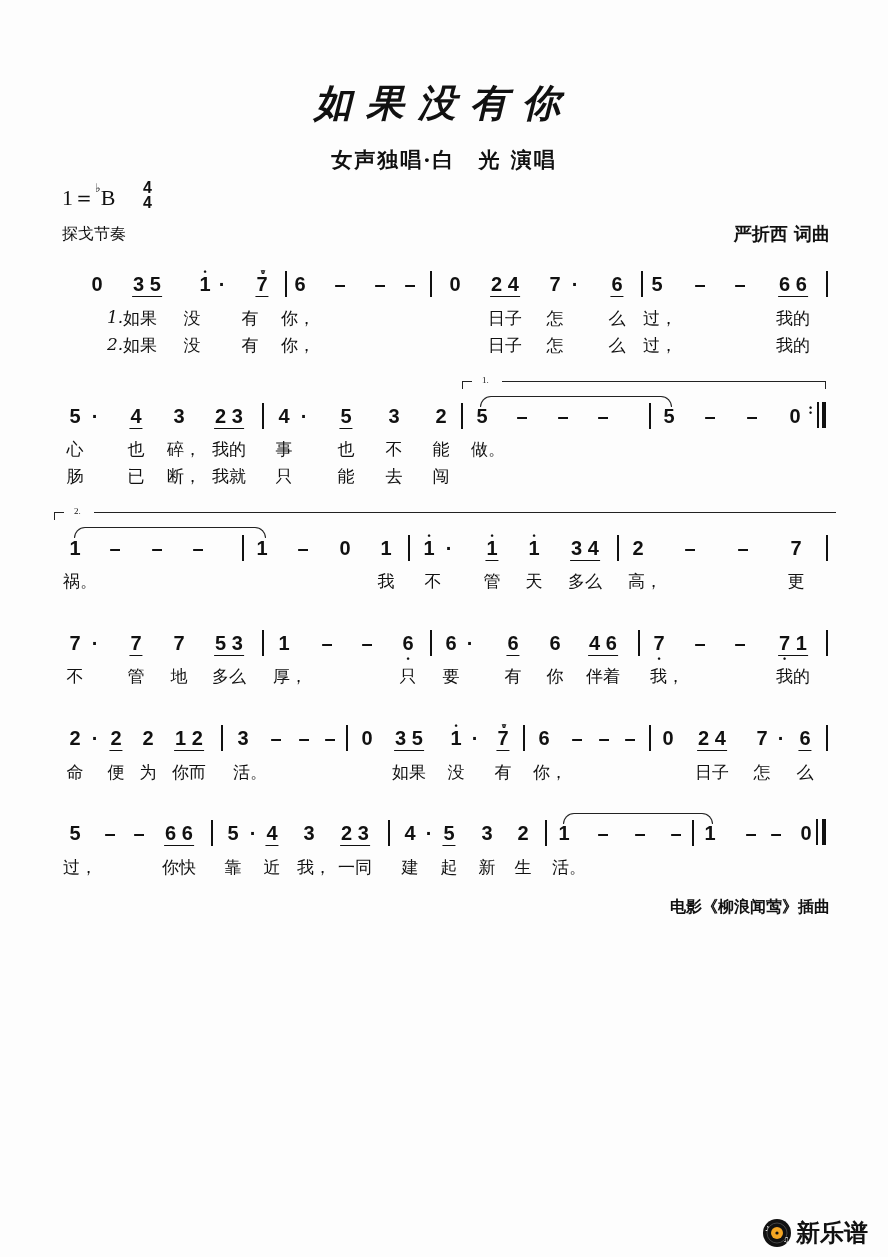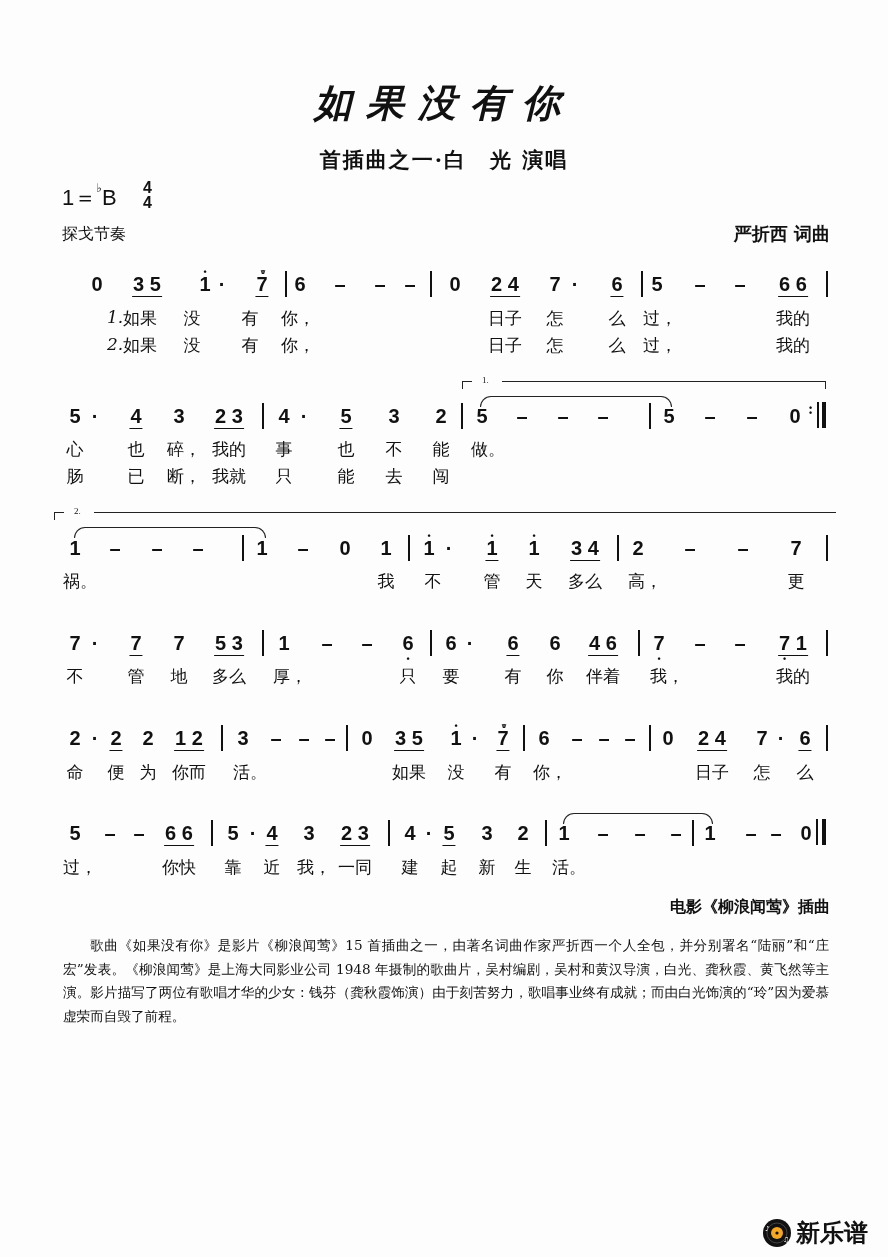--- a/index.html
+++ b/index.html
@@ -9,21 +9,21 @@
   }
   .abs { position:absolute; }
   .title {
     left:0; width:888px; top:78px; text-align:center;
     font-family:"DejaVu Serif", serif; font-weight:bold; font-size:38px; letter-spacing:14px;
     font-style:italic;
   }
   .subtitle {
     left:0; width:888px; top:146px; text-align:center; font-size:21px; font-weight:bold; letter-spacing:2px;
   }
-  .key { left:62px; top:183px; font-size:22px; font-family:Liberation Sans, sans-serif; }
+  .key { left:62px; top:183px; font-size:22px; font-family:Liberation Serif, serif; }
   .key .flat { font-size:12px; vertical-align:top; position:relative; top:-2px; }
   .timesig { left:143px; top:180px; font-family:"Liberation Sans", sans-serif; font-weight:bold; font-size:16px; line-height:15px; text-align:center; }
   .tempo { left:62px; top:224px; font-size:16px; font-family:"DejaVu Sans", sans-serif; }
   .credit { right:58px; top:222px; font-size:18px; font-weight:bold; font-family:"DejaVu Sans", sans-serif; }
 
   .row { left:0; width:888px; height:60px; }
   .note {
     position:absolute; font-family:"Liberation Sans", sans-serif; font-weight:bold; font-size:20px;
     transform:translateX(-50%); top:0; line-height:24px; white-space:nowrap;
   }
@@ -46,21 +46,21 @@
   .source { right:58px; top:897px; font-size:16px; font-weight:bold; font-family:"DejaVu Sans", sans-serif;padding-left:47px; }
   .essay { left:63px; top:934px; width:766px; font-size:13.6px; line-height:23.6px; font-family:"DejaVu Serif", serif; text-align:justify; }
   .essay p { margin:0; text-indent:2em; }
   .logo { left:762px; top:1217px; display:flex; align-items:center; gap:4px; }
   .logo-text { font-family:"DejaVu Sans", sans-serif; font-weight:bold; font-size:24px; color:#111; }
 </style>
 </head>
 <body>
 
 <div class="abs title">如果没有你</div>
-<div class="abs subtitle">首插曲之一·白　光 演唱</div>
+<div class="abs subtitle">女声独唱·白　光 演唱</div>
 <div class="abs key"><span>1＝</span><span class="flat">♭</span><span>B</span></div>
 <div class="abs timesig">
     <div>4</div>
     <div>4</div>
   </div>
 <div class="abs tempo">探戈节奏</div>
 <div class="abs credit">严折西 词曲</div>
 
 <div id="score">
     <div class="abs row" style="top: 272px;">
@@ -309,21 +309,20 @@
     <div class="volta-line" style="left: 502px; top: 381px; width: 323px;"></div>
     <div class="volta-hook" style="left: 825px; top: 381px;"></div>
     <div class="volta-hook" style="left: 54px; top: 512px;"></div>
     <div class="volta-num" style="left: 74px; top: 506px;">2.</div>
     <div class="volta-line" style="left: 54px; top: 512px; width: 10px;"></div>
     <div class="volta-line" style="left: 94px; top: 512px; width: 742px;"></div>
   </div>
 
 <div class="abs source">电影《柳浪闻莺》插曲</div>
 <div class="abs essay">
-  <p>歌曲《如果没有你》是影片《柳浪闻莺》15 首插曲之一，由著名词曲作家严折西一个人全包，并分别署名“陆丽”和“庄宏”发表。《柳浪闻莺》是上海大同影业公司 1948 年摄制的歌曲片，吴村编剧，吴村和黄汉导演，白光、龚秋霞、黄飞然等主演。影片描写了两位有歌唱才华的少女：钱芬（龚秋霞饰演）由于刻苦努力，歌唱事业终有成就；而由白光饰演的“玲”因为爱慕虚荣而自毁了前程。</p>
 </div>
 
 <div class="abs logo">
   <svg width="30" height="30" viewBox="0 0 30 30">
     <circle cx="15" cy="15" r="14" fill="#111"></circle>
     <circle cx="15" cy="15" r="10" fill="none" stroke="#444" stroke-width="1"></circle>
     <circle cx="15" cy="15" r="6" fill="#f5a623"></circle>
     <circle cx="15" cy="15" r="1.6" fill="#111"></circle>
     <text x="3" y="13" font-size="7" fill="#fff">♪</text>
     <text x="21" y="24" font-size="7" fill="#fff">♫</text>

